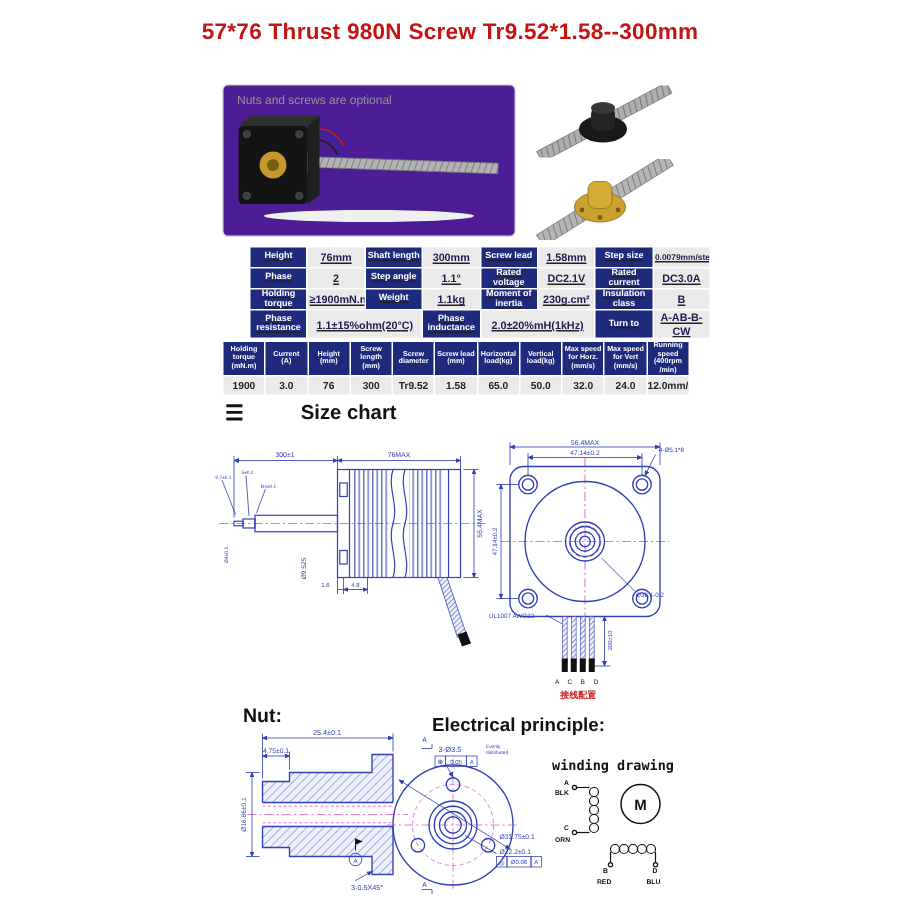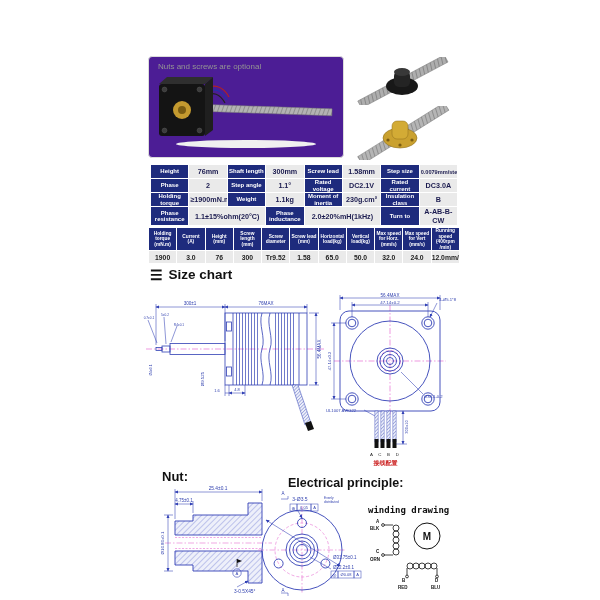--- a/index.html
+++ b/index.html
@@ -5,39 +5,40 @@
   html,body{margin:0;padding:0;background:#fff;}
   .canvas{position:relative;width:600px;height:600px;background:#fff;overflow:hidden;
           font-family:"Liberation Sans",sans-serif;color:#222;}
   .abs{position:absolute;}
   .title{position:absolute;top:13px;left:0;width:100%;text-align:center;
          font-size:15px;font-weight:bold;color:#c41414;letter-spacing:.2px;}
   .hero-box{position:absolute;left:148px;top:56px;width:194px;height:100px;
             border:1px solid #dcdcdc;border-radius:4px;background:#4c1d95;}
   .hero-note{position:absolute;left:9px;top:5px;font-size:8px;color:#949494;}
   table{border-collapse:separate;border-spacing:1px;table-layout:fixed;}
-  .spec1{position:absolute;left:150px;top:164px;width:308px;}
+  .spec1{position:absolute;left:166px;top:164px;width:308px;text-decoration:underline;}
   .spec2{position:absolute;left:148px;top:227px;width:312px;}
   td{text-align:center;vertical-align:middle;overflow:hidden;}
   .h{background:#1e2b7d;color:#fff;font-size:6px;font-weight:bold;line-height:1.1;height:13px;padding:0 1px;}
   .v{background:#eaeaea;color:#1b1b4f;font-size:7.2px;font-weight:bold;height:13px;padding:0 1px;}
   .v.small{font-size:5.6px;}
   .h2{background:#1e2b7d;color:#fff;font-size:4.8px;font-weight:bold;line-height:1.15;height:20px;padding:0 1px;}
   .v2{background:#eaeaea;color:#222;font-size:6.8px;font-weight:bold;height:12px;padding:0;}
   .sec{position:absolute;left:150px;top:267px;display:flex;align-items:center;gap:6px;}
   .bullet{font-size:14px;line-height:14px;color:#111;font-weight:bold;}
-  .sec-label{font-size:13.5px;font-weight:bold;color:#111;}
+  .sec-label{font-size:13.5px;font-weight:bold;color:#111;margin-left:32px;}
   svg text{font-family:"Liberation Sans",sans-serif;}
   .mono{font-family:"DejaVu Sans Mono",monospace;}
 </style>
 </head>
 <body>
 
 <div class="canvas">
 
+  <div class="title">57*76 Thrust 980N Screw Tr9.52*1.58--300mm</div>
 
   <div class="hero-box">
     <div class="hero-note">Nuts and screws are optional</div>
     <svg class="abs" style="left:2px;top:13px" width="188" height="84" viewBox="0 0 188 84">
       <defs>
         <pattern id="thrd" width="4" height="8" patternUnits="userSpaceOnUse" patternTransform="rotate(18)">
           <rect width="4" height="8" fill="#b3b3b3"></rect>
             <line x1="0" y1="0" x2="0" y2="8" stroke="#7f7f7f" stroke-width="1.4"></line>
         </pattern>
       </defs>

